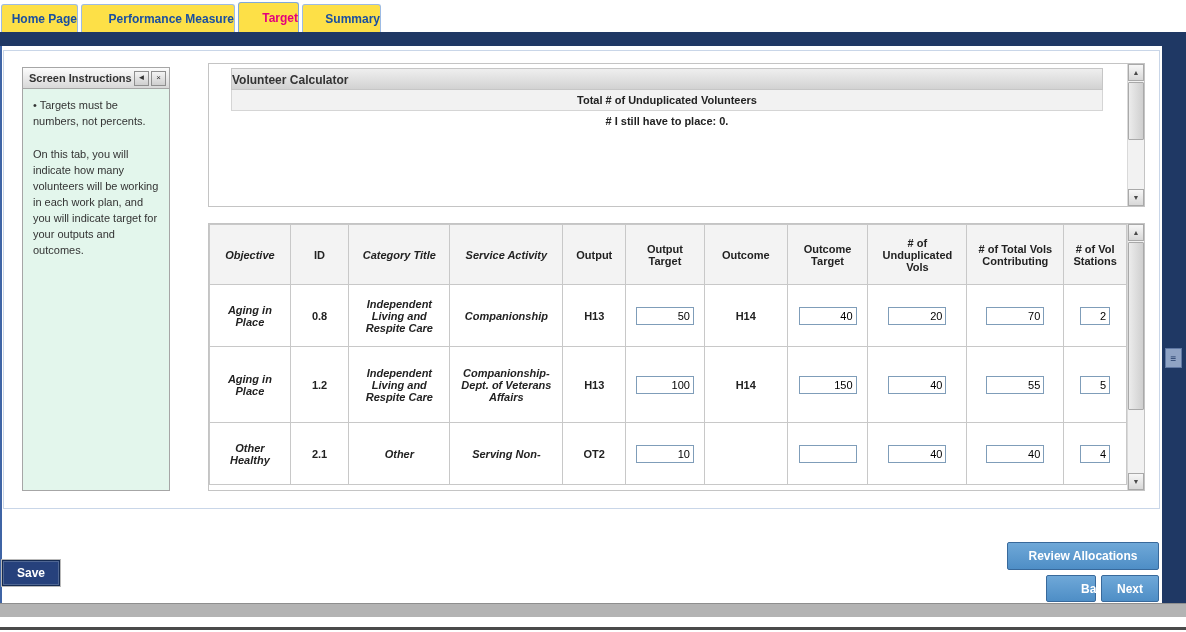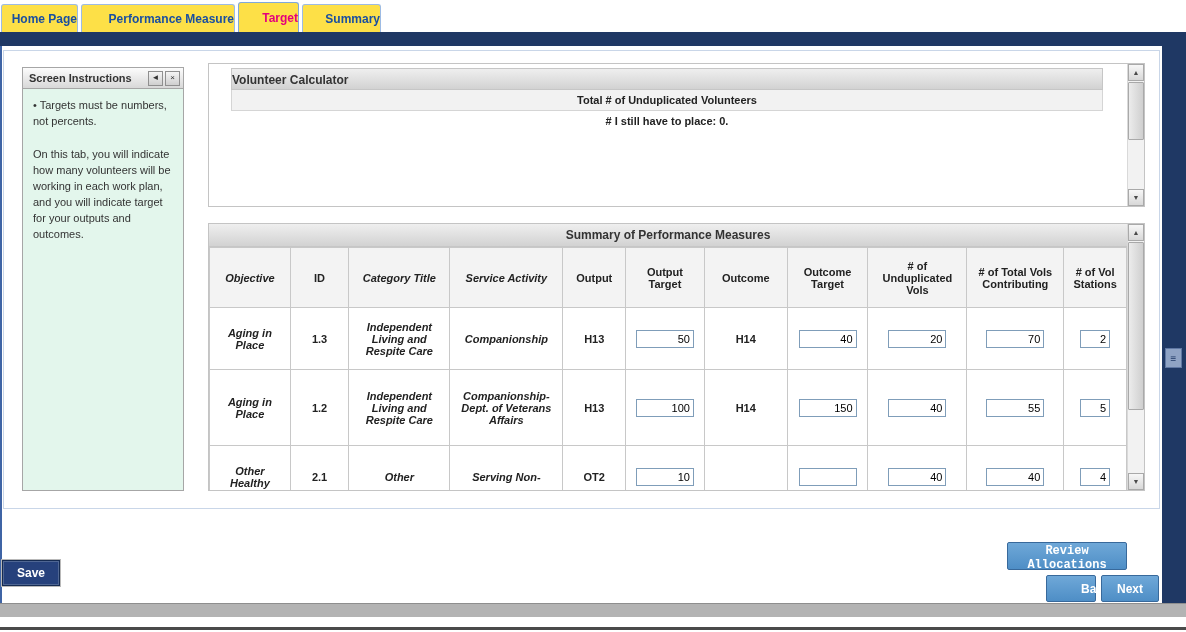--- a/index.html
+++ b/index.html
@@ -21,21 +21,21 @@
   .navy-bar { position:absolute; left:0; top:32px; width:1186px; height:14px; background:#1F3864; }
   .left-edge { position:absolute; left:0; top:46px; width:2px; height:557px; background:#3F64A5; }
 
   
   .frame {
     position:absolute; left:3px; top:50px; width:1157px; height:459px;
     background:#fff; border:1px solid #C9D6E8;
   }
 
   
-  .sidebar { position:absolute; left:18px; top:16px; width:162px; }
+  .sidebar { position:absolute; left:18px; top:16px; width:148px; }
   .sidebar-header {
     height:22px; background:linear-gradient(#FCFCFC,#D8D8D8);
     border:1px solid #A6A6A6; display:flex; align-items:center; padding:0 3px 0 6px;
   }
   .sidebar-title { font-size:11px; font-weight:bold; color:#333; flex:1; }
   .sb-btn {
     width:15px; height:15px; margin-left:2px; padding:0;
     background:linear-gradient(#F4F4F4,#CFCFCF); border:1px solid #8F8F8F;
     font-size:8px; line-height:1; color:#333; cursor:pointer;
     display:inline-flex; align-items:center; justify-content:center;
@@ -117,21 +117,21 @@
     text-align:right; padding:0 3px; font-family:"Liberation Sans", sans-serif;
   }
   .t-input.narrow { width:30px; }
 
   
   .btn-blue {
     position:absolute; background:linear-gradient(#6FA8D8,#4E8EC6);
     border:1px solid #38699B; border-radius:2px; color:#fff;
     font-weight:bold; font-size:12px; cursor:pointer; font-family:"Liberation Sans", sans-serif;
   }
-  #review-btn { left:1007px; top:542px; width:120px; height:28px;font-family:Liberation Mono, monospace; }
+  #review-btn { left:1007px; top:542px; width:152px; height:28px; }
   #back-btn   { left:1046px; top:575px; width:50px;  height:27px;padding-left:34px; }
   #next-btn   { left:1101px; top:575px; width:58px;  height:27px; }
   #save-btn {
     position:absolute; left:2px; top:560px; width:58px; height:26px;
     background:#26417C; border:1px solid #152B52;
     box-shadow:inset 0 0 0 1px #4F6693, 0 0 0 1px #B9B9B9;
     color:#fff; font-weight:bold; font-size:12px; cursor:pointer; font-family:"Liberation Sans", sans-serif;
   }
 
   
@@ -194,21 +194,20 @@
       </div>
       <div class="sb-thumb" style="top:18px;height:58px;"></div>
       <div class="sb-arrow bottom">
         <span>▼</span>
       </div>
     </div>
   </div>
 
   <div class="sum-panel">
     <div class="sum-content">
-      <div class="sum-title">Summary of Performance Measures</div>
       <table class="sum-table">
         <colgroup>
           <col style="width:80px">
             <col style="width:58px">
             <col style="width:100px">
             <col style="width:112px">
           <col style="width:62px">
             <col style="width:78px">
             <col style="width:82px">
             <col style="width:80px">
@@ -227,21 +226,21 @@
             <th>Outcome</th>
             <th>Outcome Target</th>
             <th># of Unduplicated Vols</th>
             <th># of Total Vols Contributing</th>
             <th># of Vol Stations</th>
           </tr>
         </thead>
         <tbody>
           <tr class="r1">
             <td class="al">Aging in Place</td>
-            <td>1.3</td>
+            <td>0.8</td>
             <td class="al">Independent Living and Respite Care</td>
             <td class="al">Companionship</td>
             <td>H13</td>
             <td><input class="t-input" value="50" style=""></td>
             <td>H14</td>
             <td><input class="t-input" value="40" style=""></td>
             <td><input class="t-input" value="20" style=""></td>
             <td><input class="t-input" value="70" style=""></td>
             <td><input class="t-input narrow" value="2" style=""></td>
           </tr>

